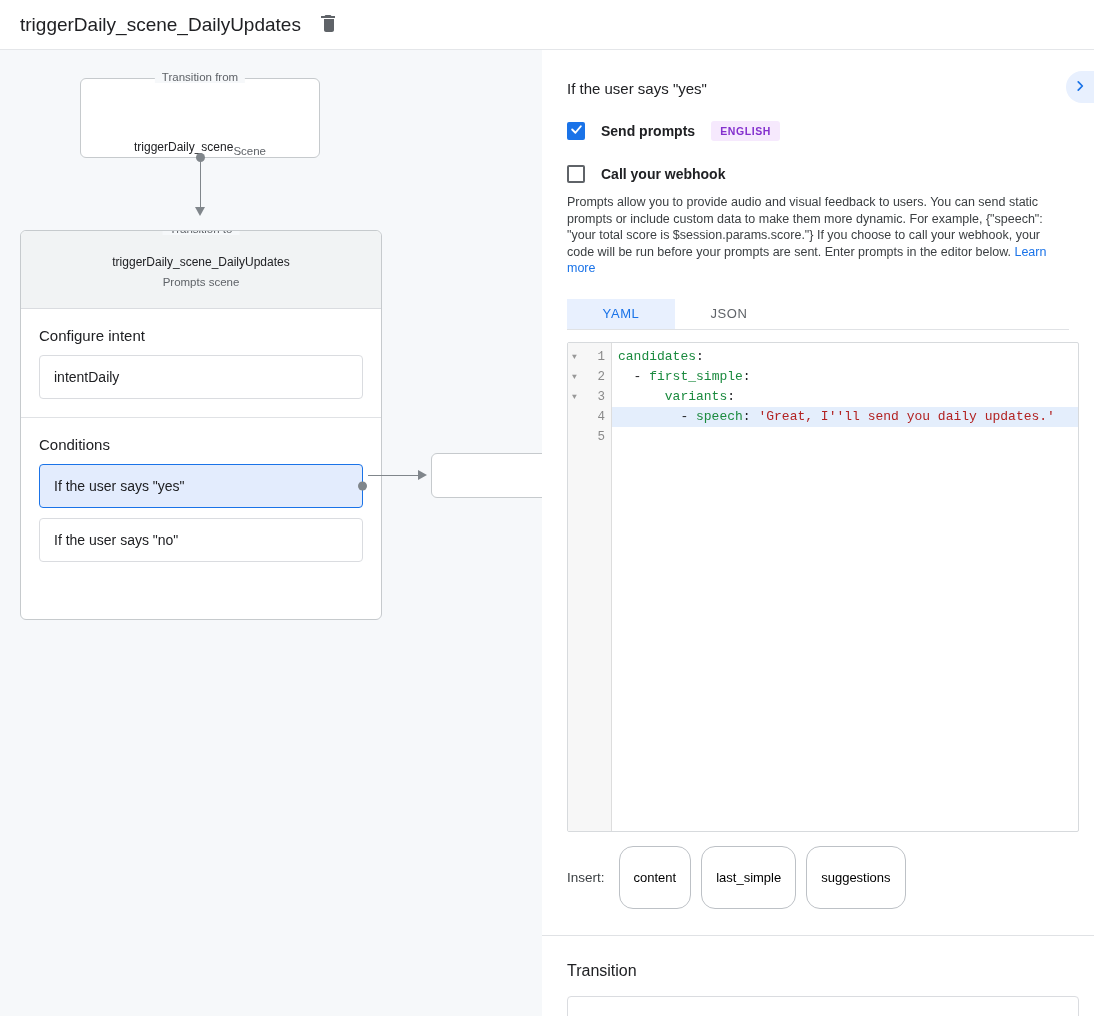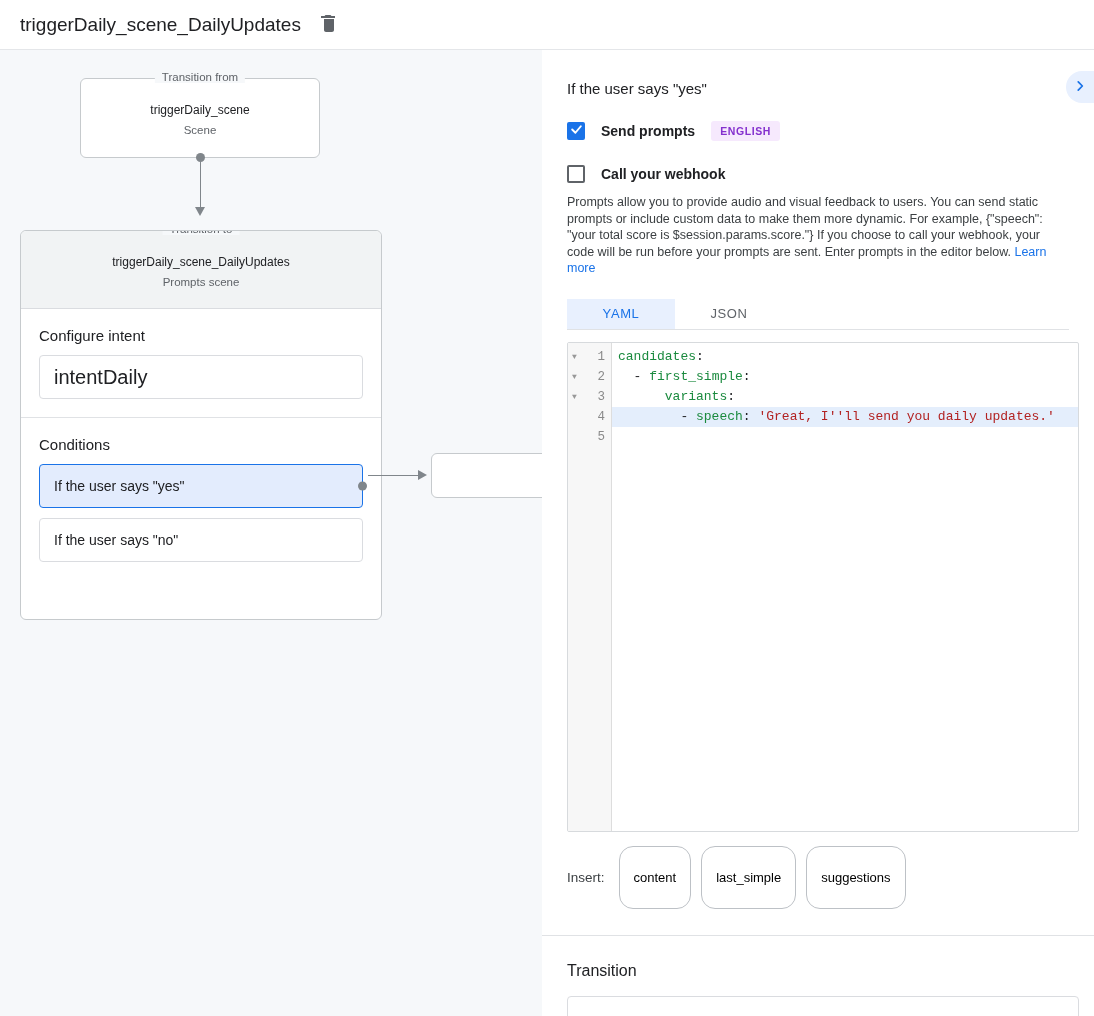--- a/index.html
+++ b/index.html
@@ -83,22 +83,22 @@
     padding: 0 7px;
     font-size: 11.5px;
     color: #5f6368;
     white-space: nowrap;
   }
 
   
   .node-from {
     left: 80px; top: 28px;
     width: 240px; height: 80px;
-    display: flex; flex-direction: column;
-    align-items: center; justify-content: center;
+    display: flex; flex-direction: row;
+    align-items: flex-end; justify-content: center;
   }
   .node-from .legend { left: 50%; transform: translateX(-50%); }
   .node-title {
     font-size: 12px; color: #202124; line-height: 20px;
   }
   .node-sub {
     font-size: 11.5px; color: #5f6368; margin-top: 4px;
   }
 
   
@@ -144,21 +144,21 @@
     font-size: 15px; color: #202124;
     margin-bottom: 11px;
   }
   .field-box {
     height: 44px;
     border: 1px solid #dadce0;
     border-radius: 4px;
     background: #fff;
     display: flex; align-items: center;
     padding: 0 14px;
-    font-size: 20px;
+    font-size: 14px;
     color: #202124;
   }
   .cond-item {
     height: 44px;
     border: 1px solid #dadce0;
     border-radius: 4px;
     background: #fff;
     display: flex; align-items: center;
     padding: 0 14px;
     font-size: 14px;

